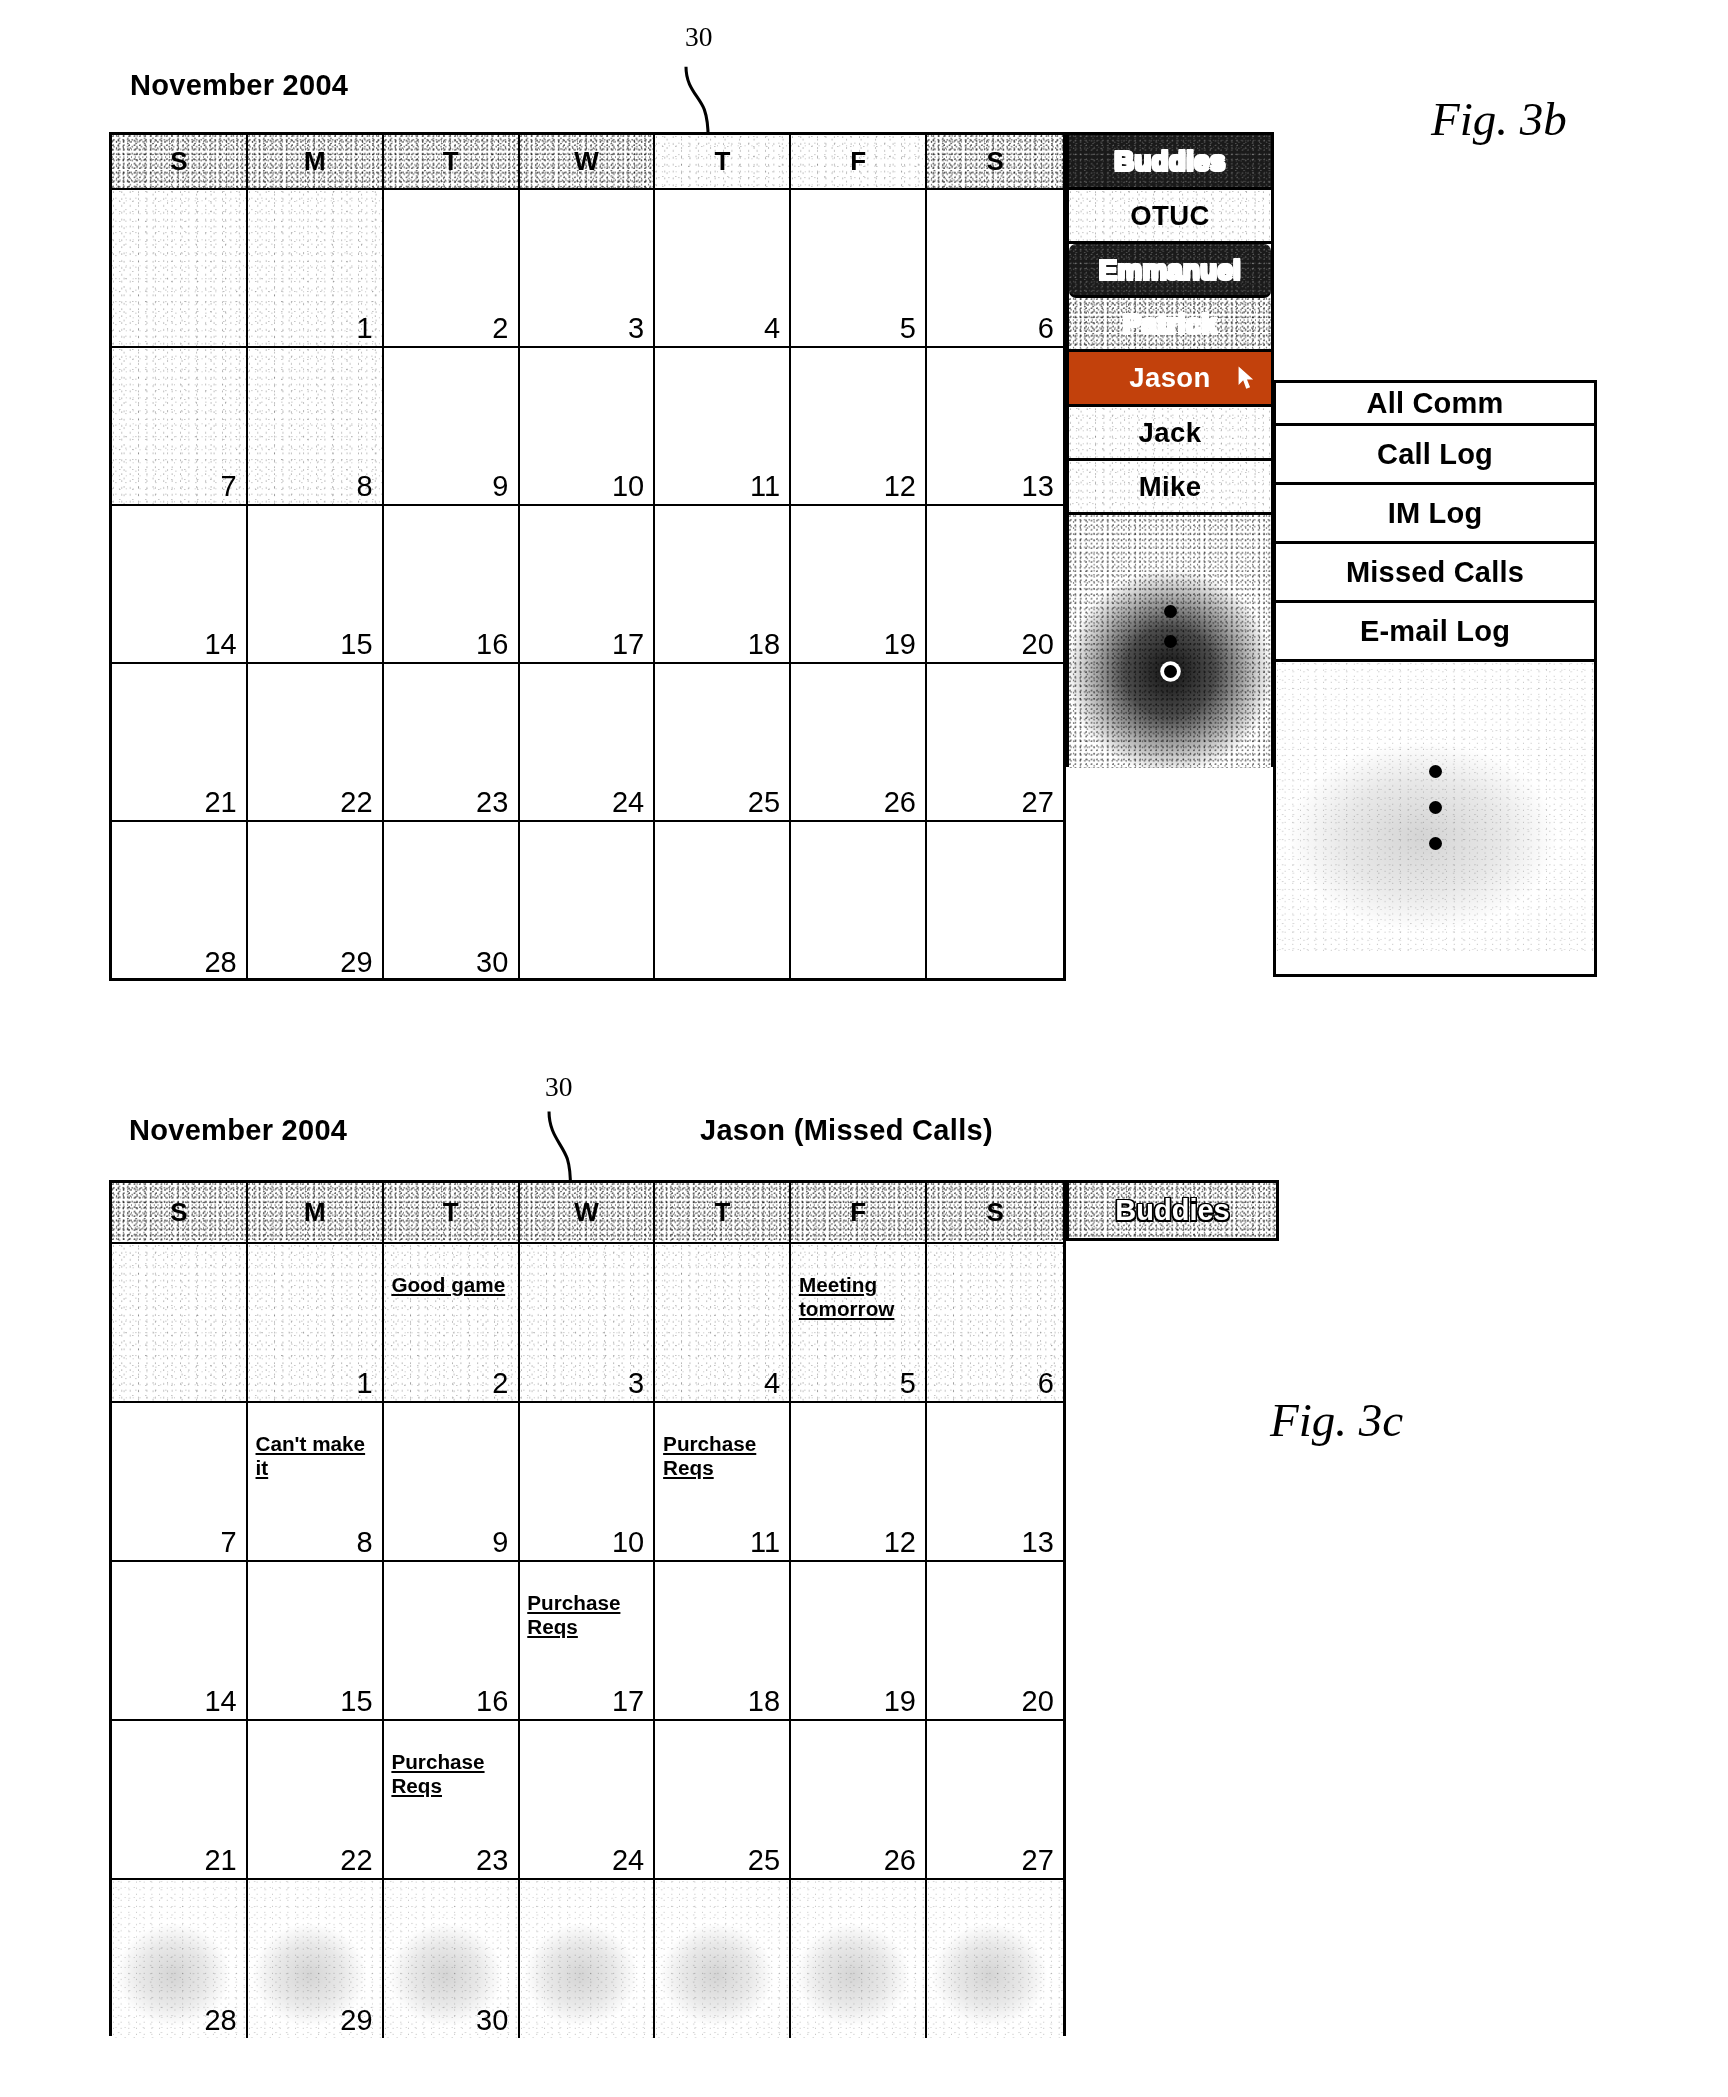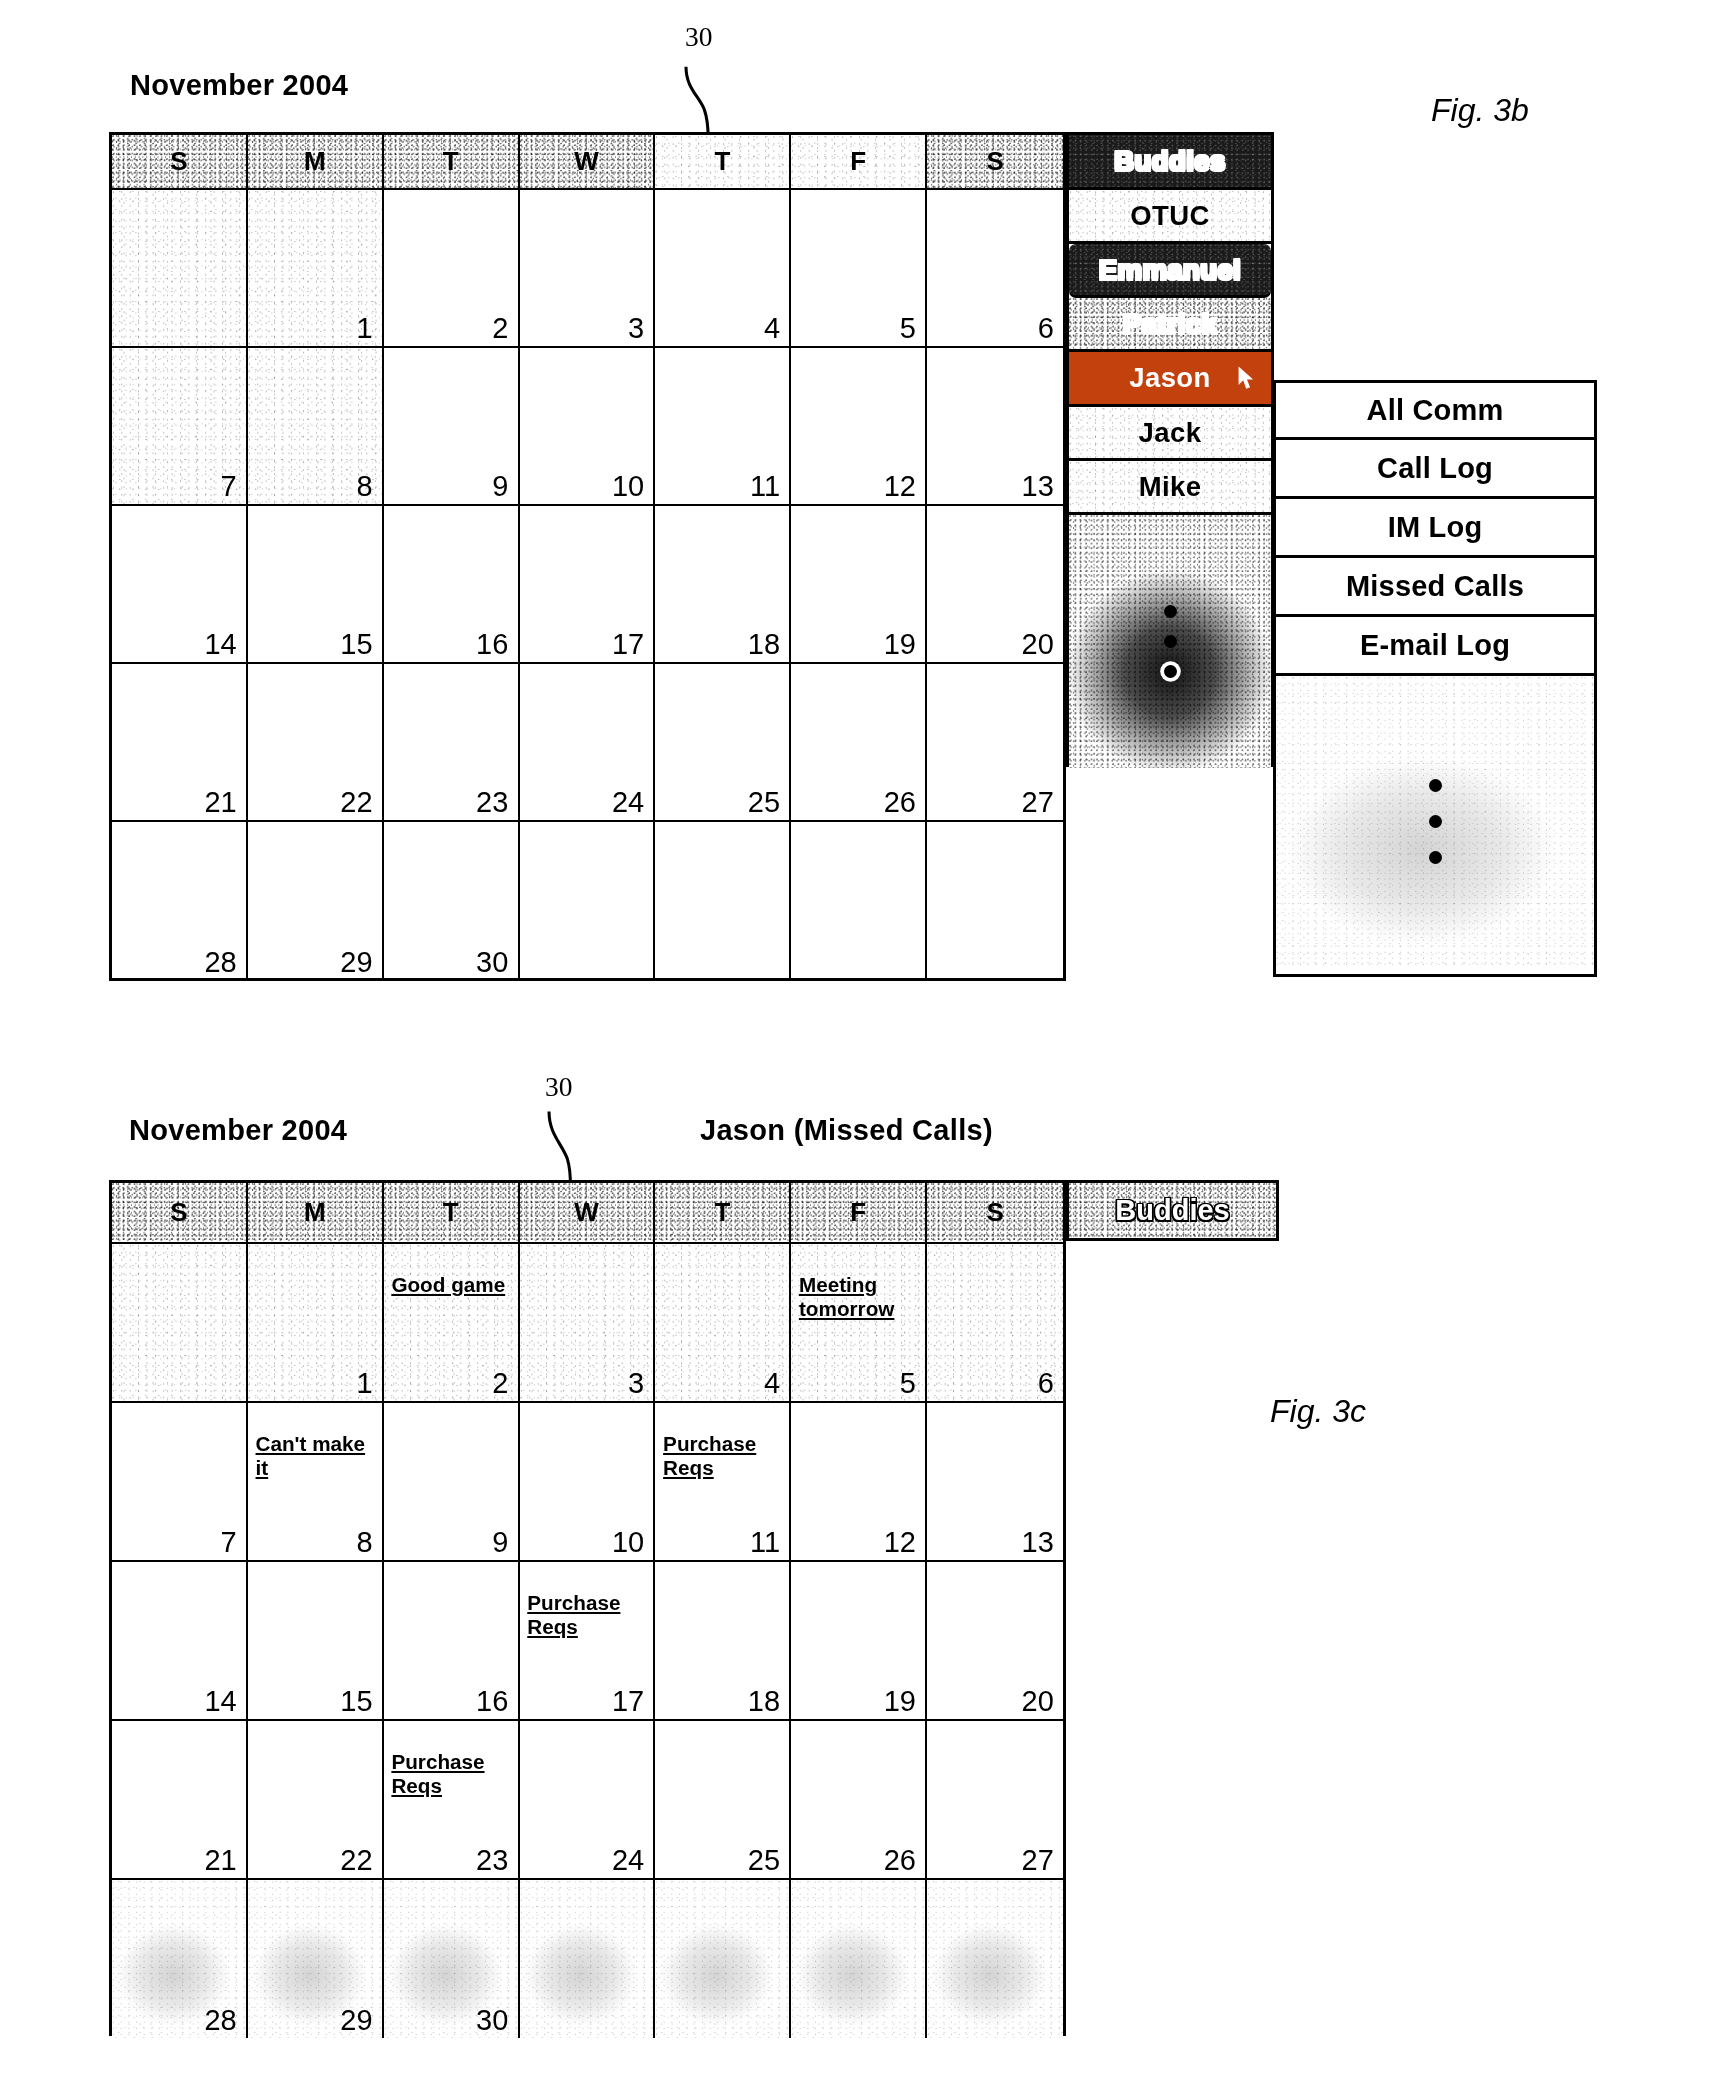--- a/index.html
+++ b/index.html
@@ -78,23 +78,23 @@
   }
   .buddy-title {
     position: absolute;
     font-weight: bold;
     font-size: 29px;
     letter-spacing: 0.3px;
     white-space: nowrap;
   }
   .fig-label {
     position: absolute;
-    font-family: Liberation Sans, sans-serif;
+    font-family: Liberation Serif, serif;
     font-style: italic;
-    font-size: 32px;
+    font-size: 47px;
     white-space: nowrap;
   }
   .ref-num {
     position: absolute;
     font-family: "Liberation Serif", serif;
     font-size: 27.5px;
   }
   .leader { position: absolute; }
 
   
@@ -403,21 +403,21 @@
       <div class="buddy-row tex-blotch" style="height: 253px;">
         <div class="vdots">
           <div class="vdot "></div>
           <div class="vdot "></div>
           <div class="vdot ring"></div>
         </div>
       </div>
     </div>
 
   <div class="submenu" id="submenu-3b" style="left:1273px; top:380px; width:324px; height:597px;">
-      <div class="menu-row" style="height: 57px;">
+      <div class="menu-row" style="height: 43px;">
         <span>All Comm</span>
       </div>
       <div class="menu-row" style="height: 59px;">
         <span>Call Log</span>
       </div>
       <div class="menu-row" style="height: 59px;">
         <span>IM Log</span>
       </div>
       <div class="menu-row" style="height: 59px;">
         <span>Missed Calls</span>

